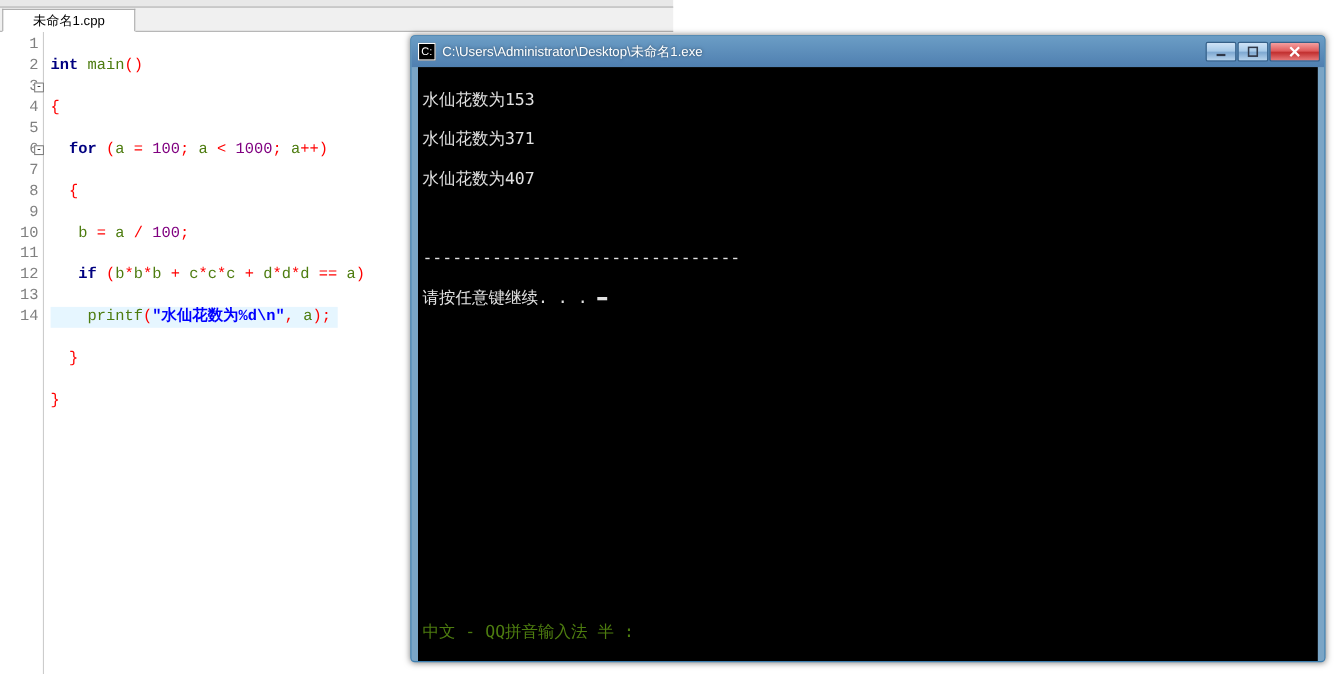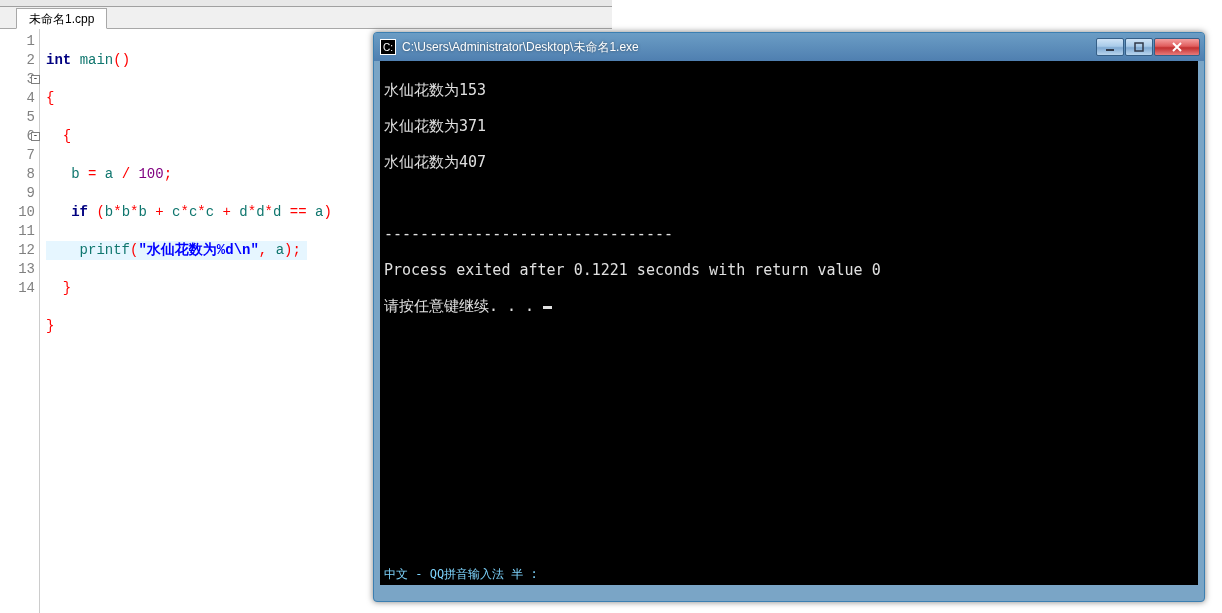--- a/index.html
+++ b/index.html
@@ -30,27 +30,27 @@
     top: 7px; left: 0;
     width: 612px; height: 22px;
     background: #f0f0f0;
     border-bottom: 1px solid #a8a8a8;
     display: flex;
     align-items: flex-end;
   }
   .file-tab {
     height: 21px;
     line-height: 20px;
-    padding: 0 12px;
+    padding: 0 27px;
     border: 1px solid #a8a8a8;
     border-bottom: 1px solid #fff;
     background: #fff;
     font-family: "Microsoft YaHei", Arial, sans-serif;
     font-size: 12px;
-    margin-left: 16px;
+    margin-left: 2px;
     margin-bottom: -1px;
   }
   .editor-area {
     position: absolute;
     top: 29px; left: 0;
     width: 612px; height: 584px;
     background: #fff;
     display: flex;
     overflow: hidden;
   }
@@ -82,21 +82,21 @@
     white-space: pre;
   }
   .code .line { height: 19px; }
   .hl-line { background: #e6f6ff; display:inline-block; padding-right:6px;}
   .kw  { color: #000080; font-weight: bold; }   
   .pre { color: #008000; font-weight: bold; }   
   .str { color: #0000ff; font-weight: bold; }   
   .num { color: #800080; }   
   .op  { color: #ff0000; }   
   .pun { color: #ff0000; }   
-  .id  { color: #0f766e; }      
+  .id  { color: #4d7c0f; }      
 
   
   .console-window {
     position: absolute;
     top: 32px; left: 373px;
     width: 832px; height: 570px;
     border: 1px solid #3c7fb1;
     border-radius: 4px;
     box-shadow: 0 0 6px rgba(0,0,0,.5);
     background: #7aa5c6;
@@ -131,35 +131,35 @@
   }
   .win-btn.close {
     width:46px;
     background: linear-gradient(#f5a0a0 0%, #e05d5d 45%, #c23030 55%, #e87a7a 100%);
     color:#fff;
   }
   .win-btn.close svg{width:12px;height:12px;}
   .win-btn svg{width:10px;height:10px;}
   .console-body {
     flex:1;
-    margin: 0 6px 16px 6px;
+    margin: 0 6px 0 6px;
     background:#000;
     color:#e0e0e0;
     font-family: "NSimSun", "SimSun", Consolas, monospace;
     font-size: 15px;
     line-height: 18px;
     padding: 2px 4px;
     overflow:hidden;
     position: relative;
     white-space: pre;
   }
   .console-body .cline { height:18px; }
   .ime-bar {
-    position:absolute; left:4px; bottom:2px;
-    font-family:"SimSun", monospace; font-size:12px; color:#7dd3fc;
+    position:absolute; left:4px; bottom:18px;
+    font-family:"SimSun", monospace; font-size:15px; color:#4d7c0f;
     white-space: pre;
   }
   .cursor {
     display:inline-block; width:9px; height:3px; background:#e0e0e0;
     vertical-align: baseline; margin-bottom:2px;
   }
 </style>
 </head>
 <body>
 
@@ -188,20 +188,21 @@
       <div class="gline"><span>10</span></div>
       <div class="gline"><span>11</span></div>
       <div class="gline"><span>12</span></div>
       <div class="gline"><span>13</span></div>
       <div class="gline"><span>14</span></div>
     </div>
 
     <div class="code">
 <div class="line"><span class="kw">int</span> <span class="id">main</span><span class="pun">(</span><span class="pun">)</span></div>
 <div class="line"><span class="pun">{</span></div>
+<div class="line">  <span class="kw">for</span><span class="pun"> (</span><span class="id">a</span><span class="op"> = </span><span class="num">100</span><span class="pun">; </span><span class="id">a</span><span class="op"> &lt; </span><span class="num">1000</span><span class="pun">; </span><span class="id">a</span><span class="op">++</span><span class="pun">)</span></div>
 <div class="line">  <span class="pun">{</span></div>
 <div class="line">   <span class="id">b</span><span class="op"> = </span><span class="id">a</span><span class="op"> / </span><span class="num">100</span><span class="pun">;</span></div>
 <div class="line">   <span class="kw">if</span><span class="pun"> (</span><span class="id">b</span><span class="op">*</span><span class="id">b</span><span class="op">*</span><span class="id">b</span><span class="op"> + </span><span class="id">c</span><span class="op">*</span><span class="id">c</span><span class="op">*</span><span class="id">c</span><span class="op"> + </span><span class="id">d</span><span class="op">*</span><span class="id">d</span><span class="op">*</span><span class="id">d</span><span class="op"> == </span><span class="id">a</span><span class="pun">)</span></div>
 <div class="line"><span class="hl-line">    <span class="id">printf</span><span class="pun">(</span><span class="str">"水仙花数为%d\n"</span><span class="pun">, </span><span class="id">a</span><span class="pun">);</span></span></div>
 <div class="line">  <span class="pun">}</span></div>
 <div class="line"><span class="pun">}</span></div>
 <div class="line"></div>
     </div>
   </div>
 </div>
@@ -227,17 +228,16 @@
           </svg>
       </div>
     </div>
   </div>
   <div class="console-body">
 <div class="cline">水仙花数为153</div>
 <div class="cline">水仙花数为371</div>
 <div class="cline">水仙花数为407</div>
 <div class="cline"></div>
 <div class="cline">--------------------------------</div>
-<div class="cline">Process exited after 0.1221 seconds with return value 0</div>
 <div class="cline"><span>请按任意键继续. . . </span><span class="cursor"></span></div>
     <div class="ime-bar">中文 - QQ拼音输入法 半 :</div>
   </div>
 </div>
 
 </body></html>

